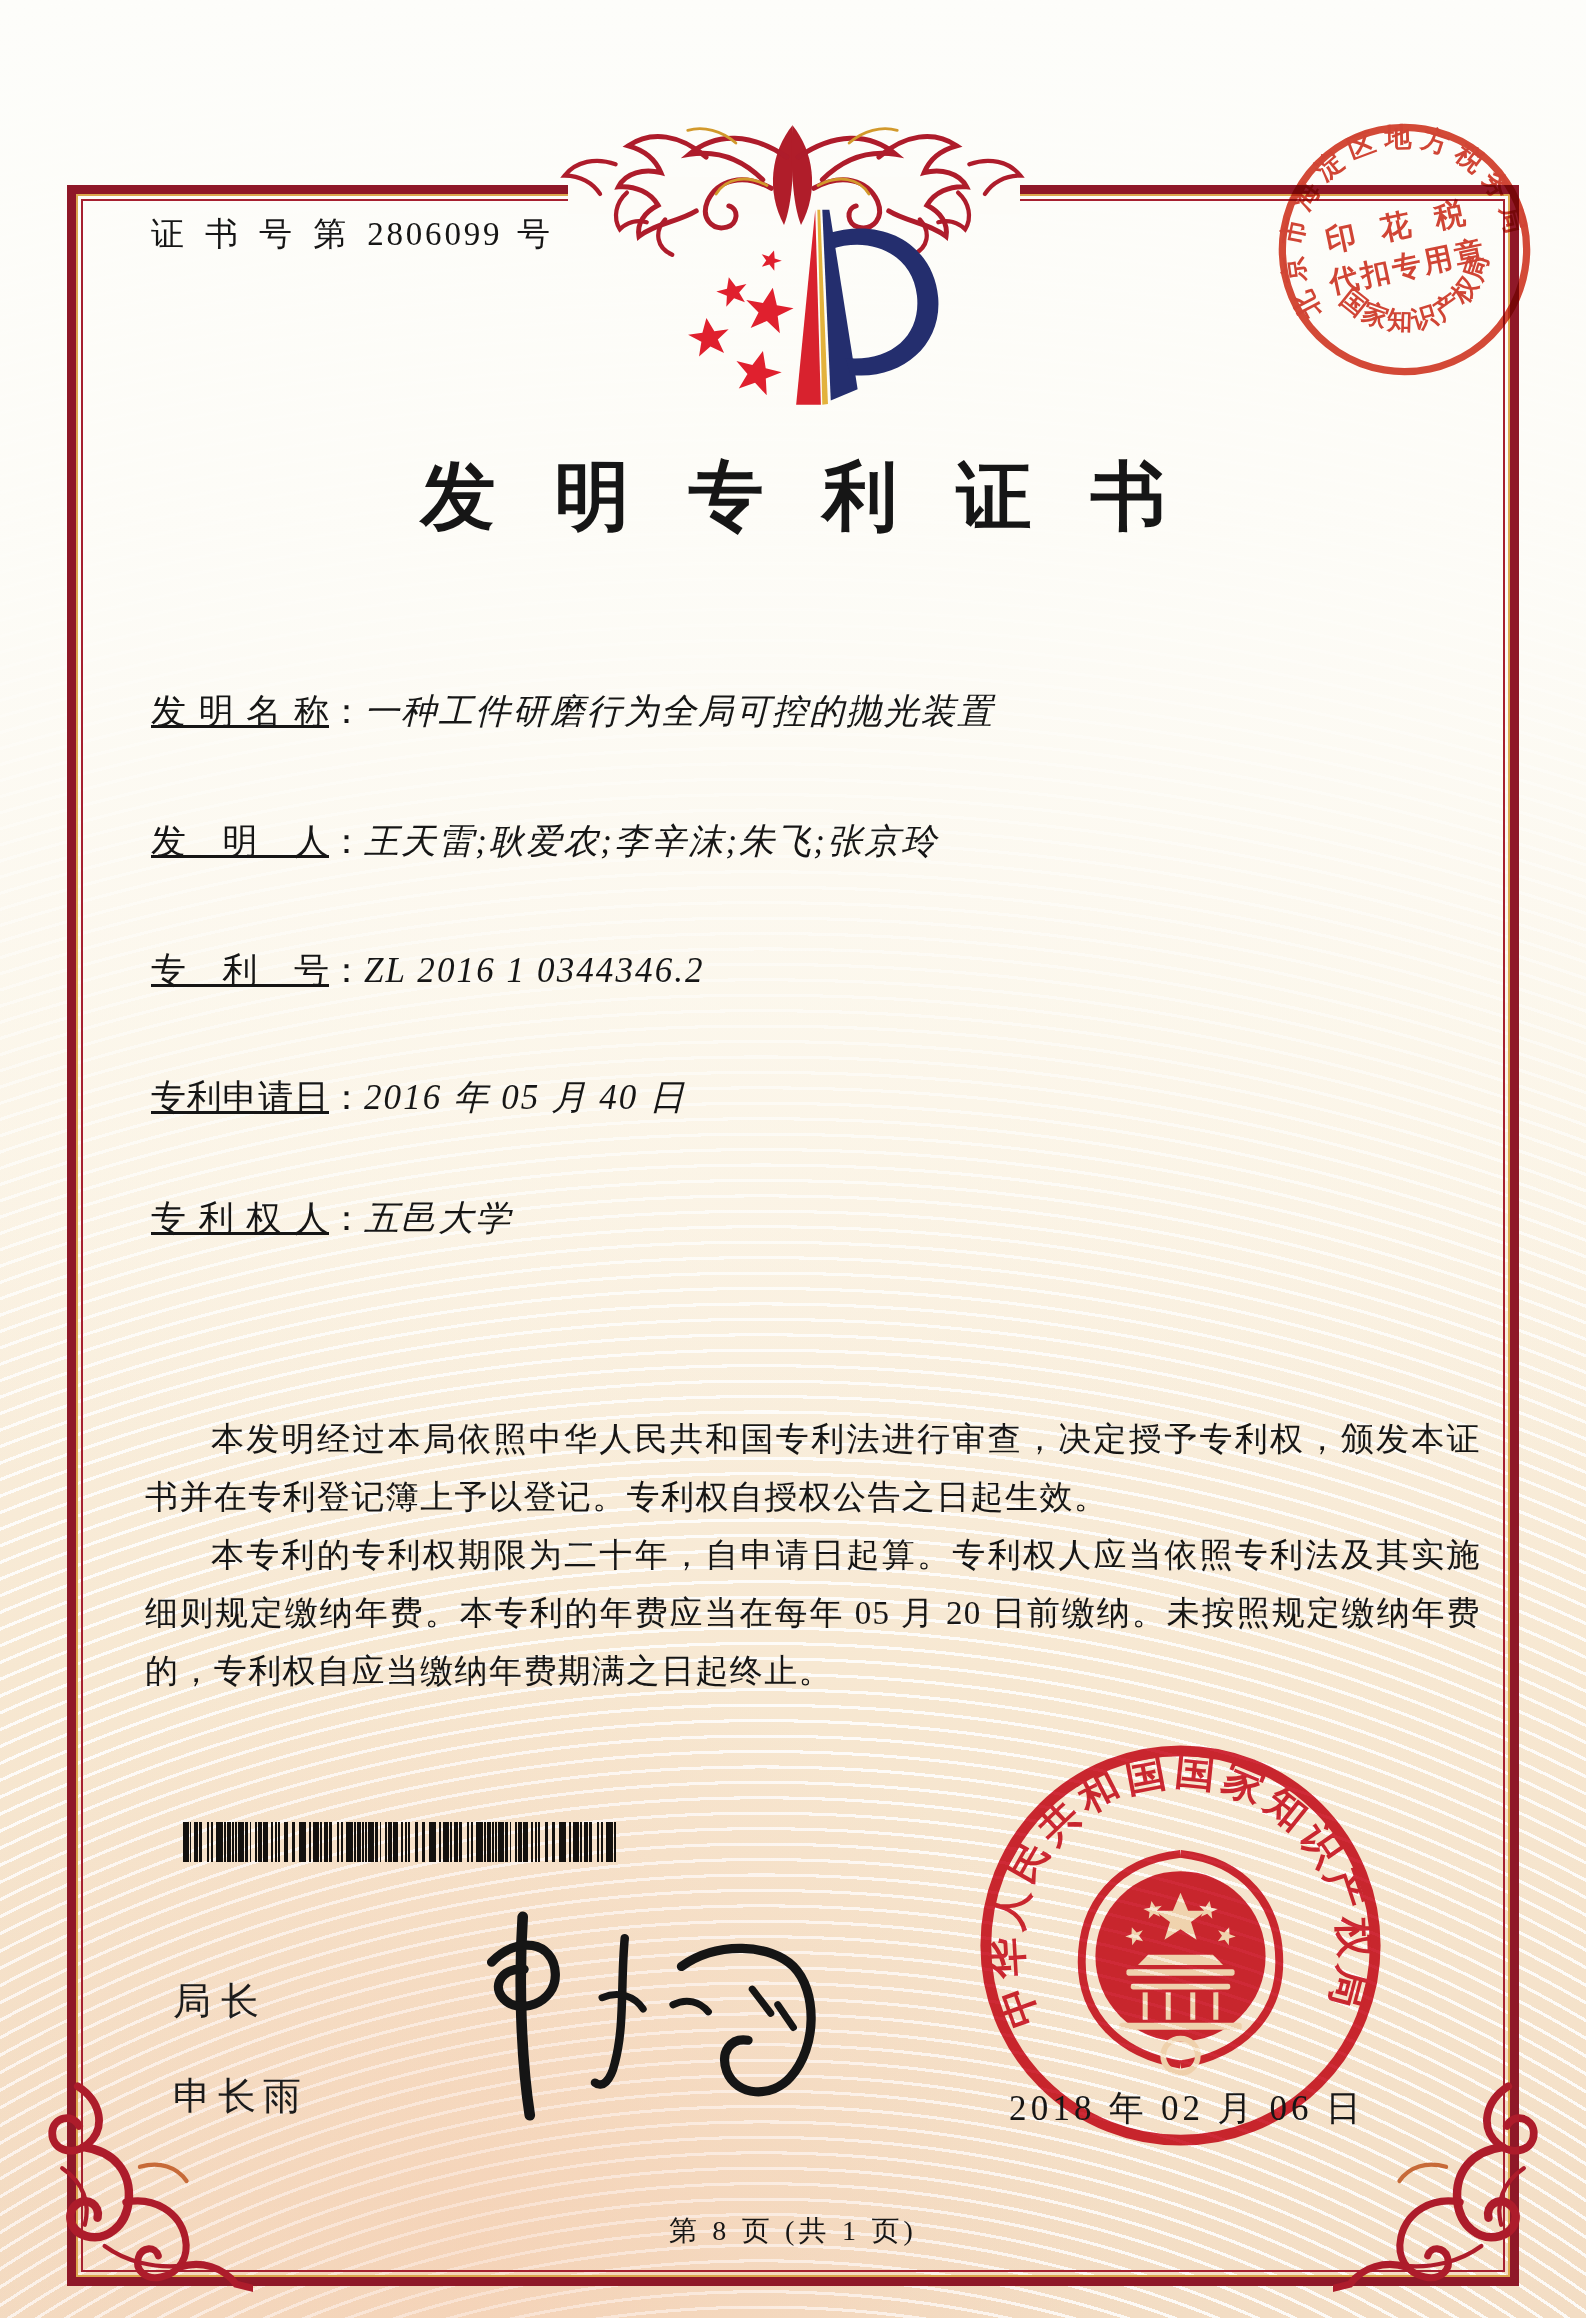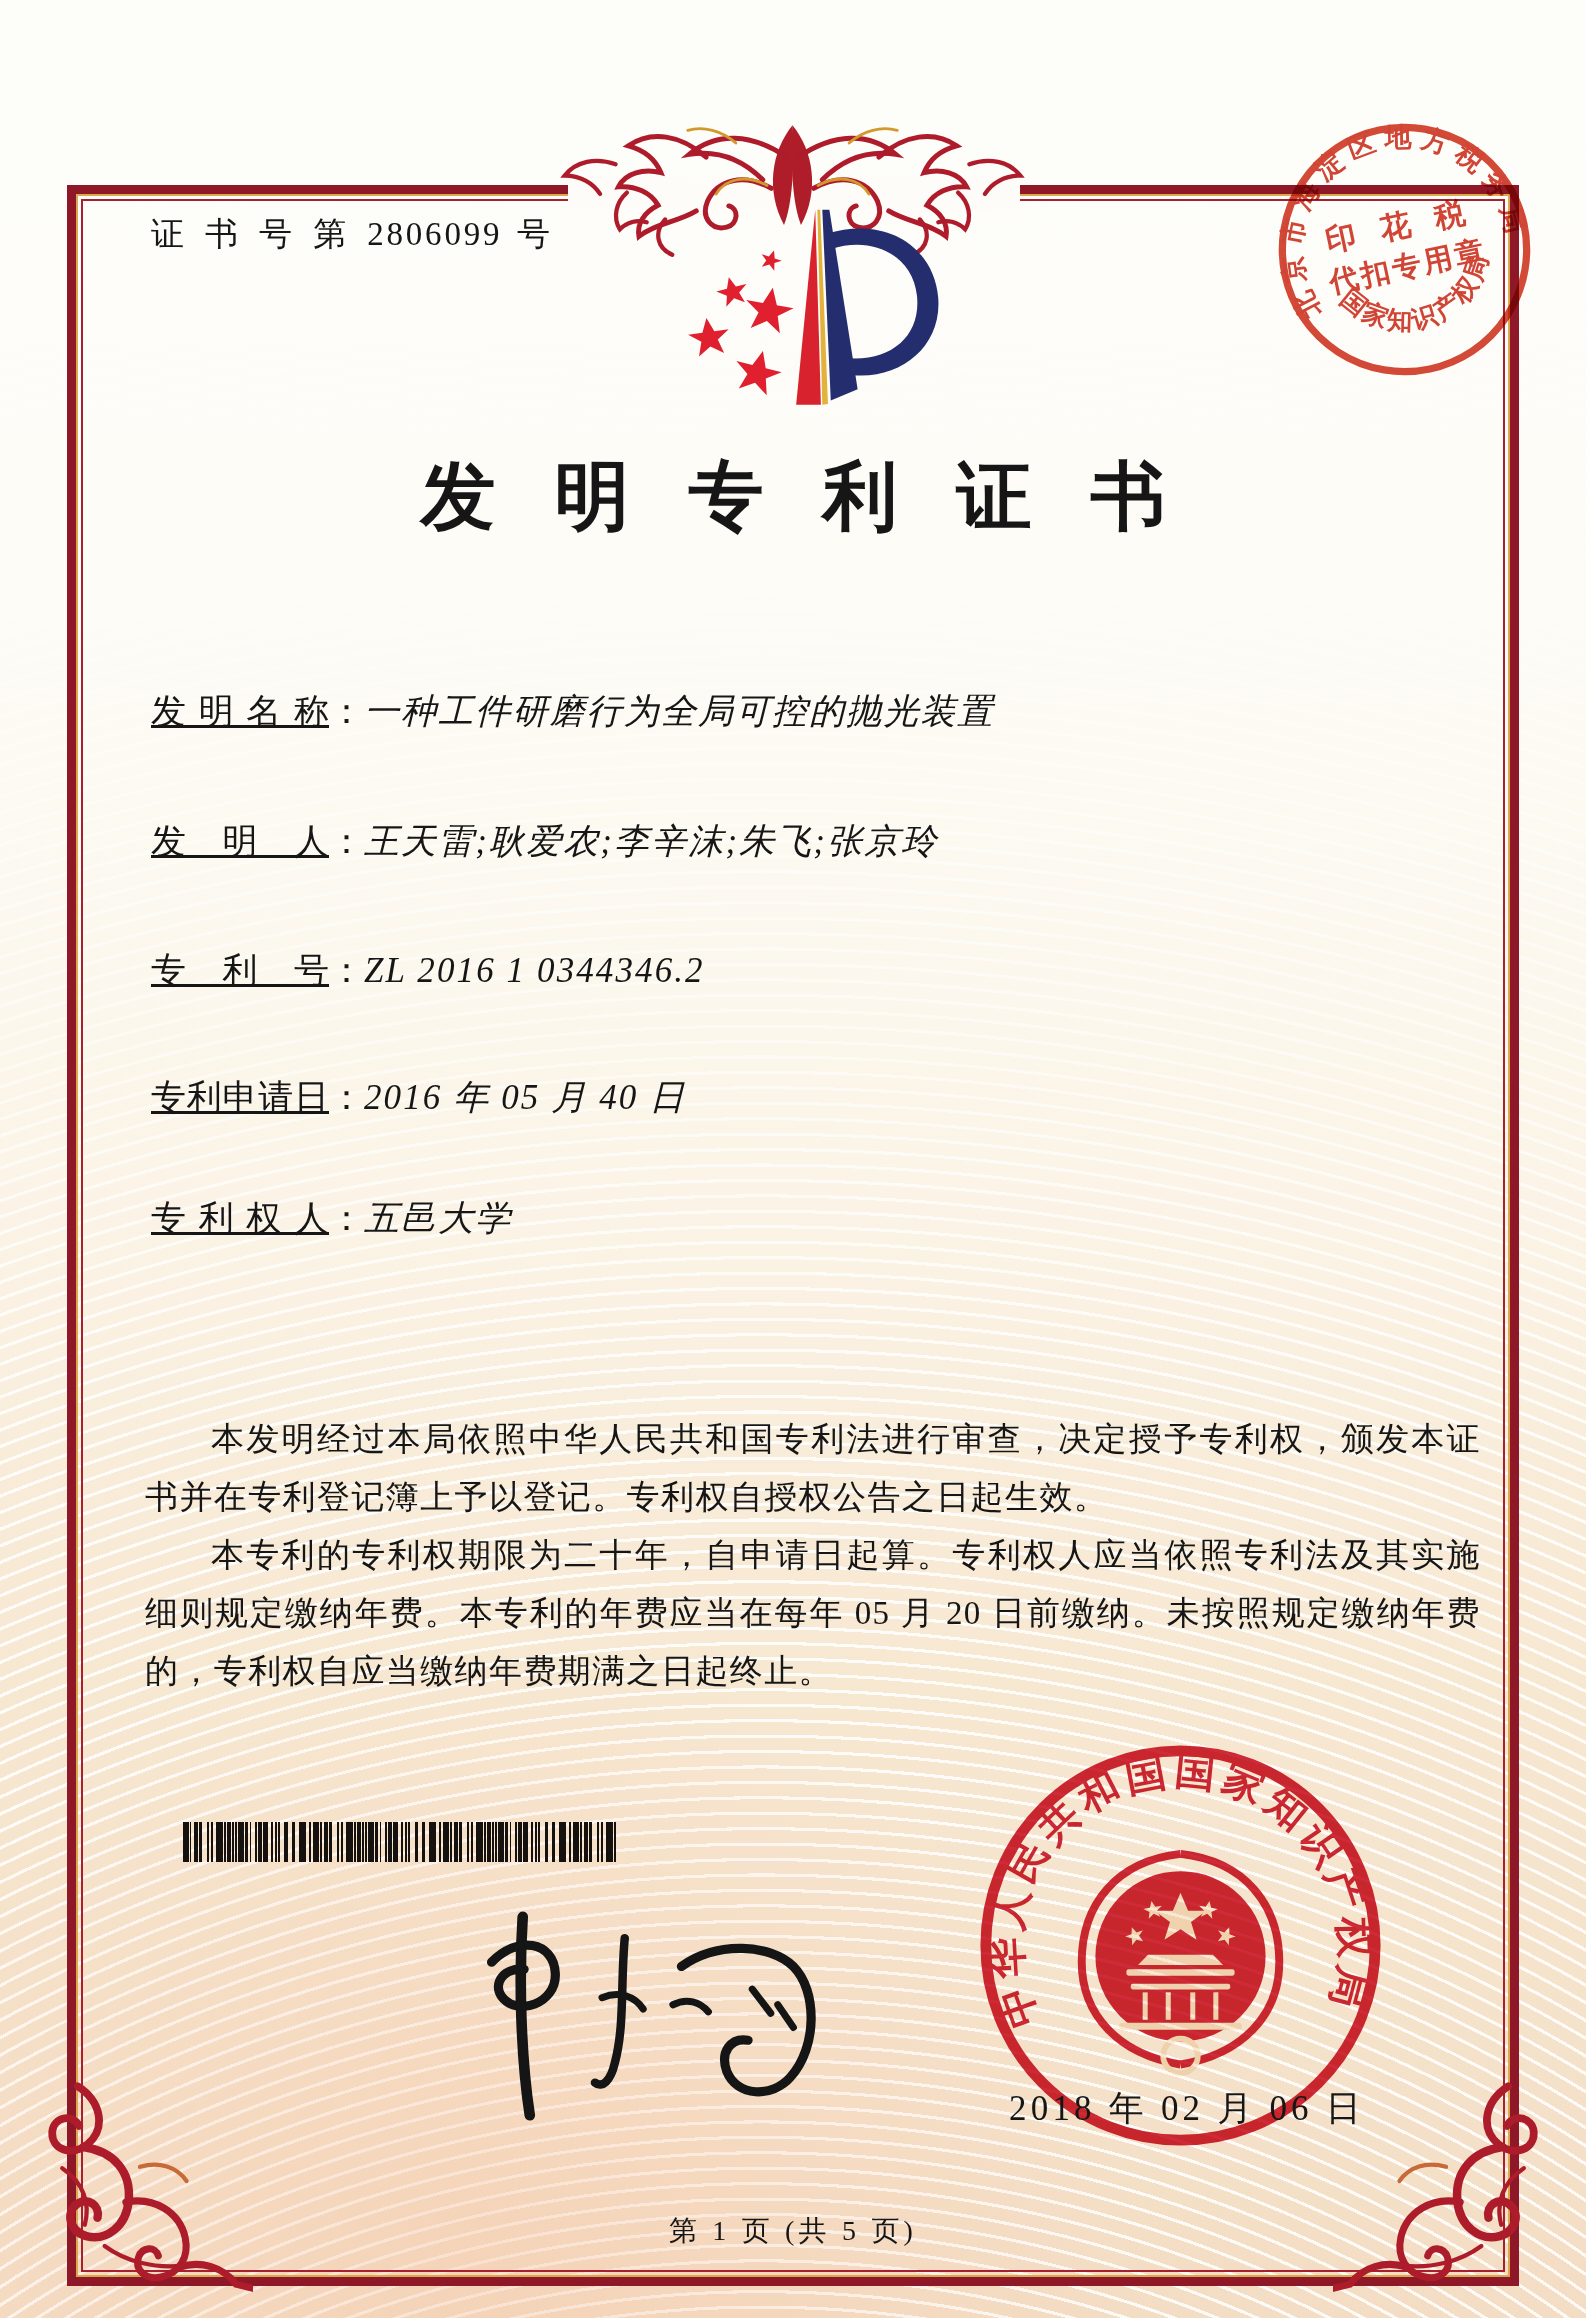--- a/index.html
+++ b/index.html
@@ -228,20 +228,24 @@
       <i style="width:5.5px;margin-right:1.2px"></i>
       <i style="width:1.8px;margin-right:2.4px"></i>
       <i style="width:3.7px;margin-right:1.2px"></i>
       <i style="width:3.7px;margin-right:4.8px"></i>
       <i style="width:1.8px;margin-right:2.4px"></i>
       <i style="width:1.8px;margin-right:2.4px"></i>
       <i style="width:7.4px;margin-right:1.2px"></i>
       <i style="width:1.8px;margin-right:1.2px"></i>
     </div>
 
+  <div class="signer">
+    <span>局长</span>
+    <span class="name">申长雨</span>
+  </div>
 
   <svg class="signature" width="411" height="241" viewBox="0 0 580 340" xmlns="http://www.w3.org/2000/svg">
     <g fill="none" stroke="#151515" stroke-linecap="round">
       <path d="M128,28 C122,120 126,230 138,308" stroke-width="15"></path>
       <path d="M84,92 C120,54 172,62 174,108 C176,150 120,170 98,140 C86,122 100,100 130,102" stroke-width="13"></path>
       <path d="M272,58 C266,122 272,182 258,234 C252,260 240,270 230,262" stroke-width="12"></path>
       <path d="M240,142 C264,132 286,140 298,158" stroke-width="10"></path>
       <path d="M352,98 C402,62 478,66 510,98 C544,132 544,212 506,254 C480,284 430,282 416,246 C406,218 422,198 446,202" stroke-width="13"></path>
       <path d="M340,152 C360,142 378,148 390,162" stroke-width="10"></path>
       <path d="M452,130 L478,164" stroke-width="10"></path>
@@ -277,16 +281,16 @@
           <line x1="334" y1="350" x2="334" y2="388"></line>
         </g>
         <rect x="200" y="392" width="170" height="10" rx="4"></rect>
       </g>
       <circle cx="285" cy="438" r="24" fill="none" stroke="#f9ecd8" stroke-width="8"></circle>
     </g>
   </svg>
 
   <div class="seal-date">2018 年 02 月 06 日</div>
 
-  <div class="footer">第 1 页 (共 5 页)</div>
+  <div class="footer">第 8 页 (共 1 页)</div>
 
 </div>
 
 
 </body></html>

